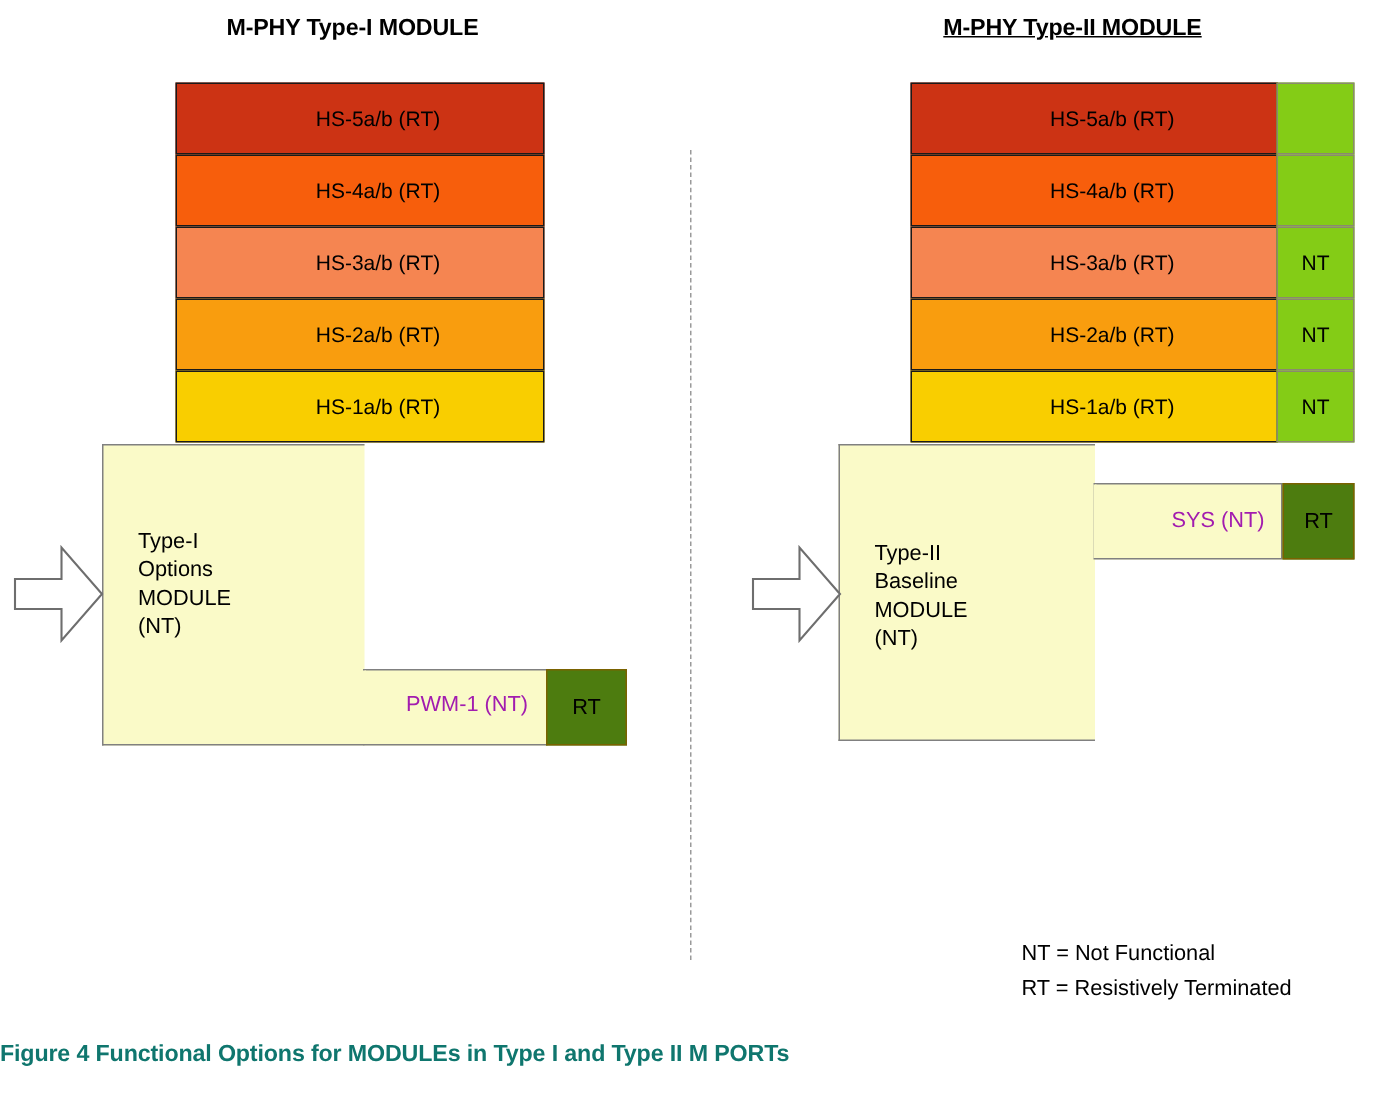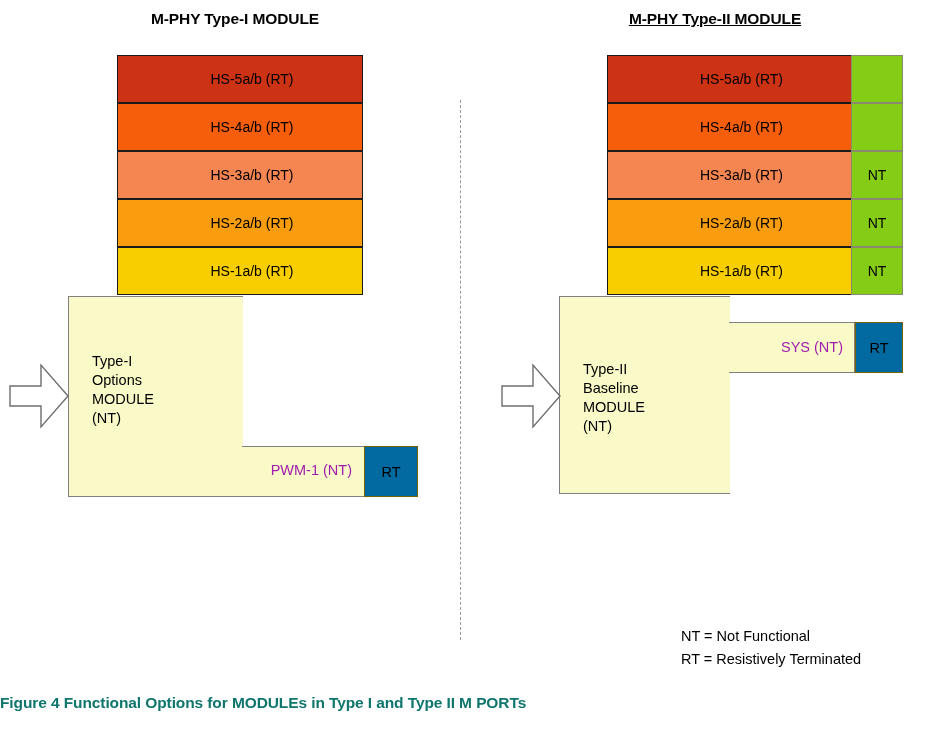--- a/index.html
+++ b/index.html
@@ -90,21 +90,21 @@
     position: absolute;
     font-size: 14.5px;
     color: #a21caf;
     white-space: nowrap;
     text-align: right;
   }
 
   
   .rt-box {
     position: absolute;
-    background: #0369a1;
+    background: #4d7c0f;
     border: 1px solid #7a6200;
     box-sizing: border-box;
     display: flex;
     align-items: center;
     justify-content: center;
     font-size: 14.5px;
     color: #000;
   }
 
   

